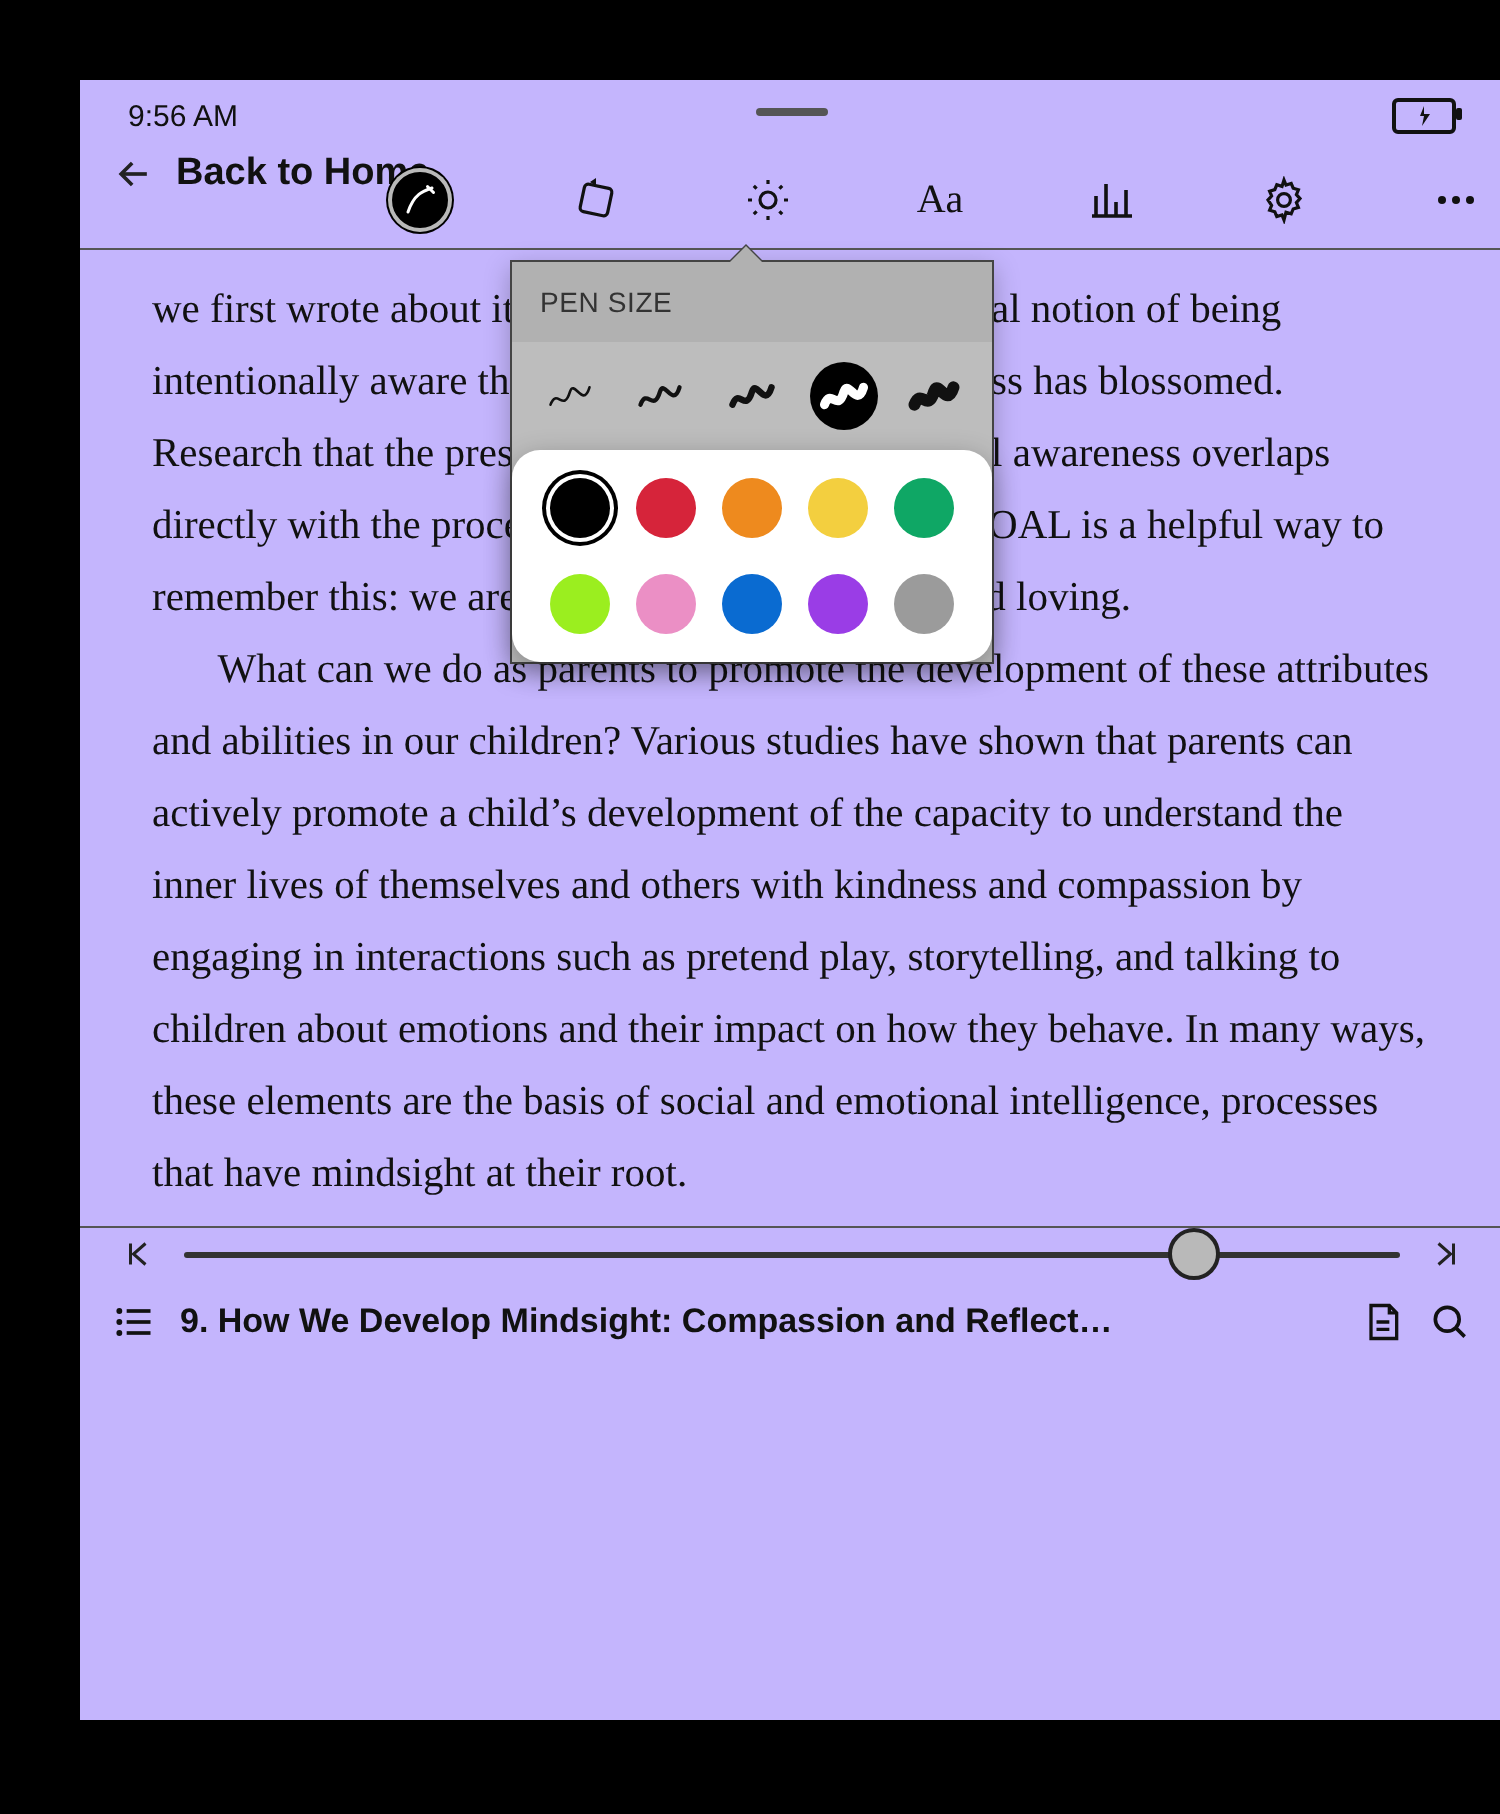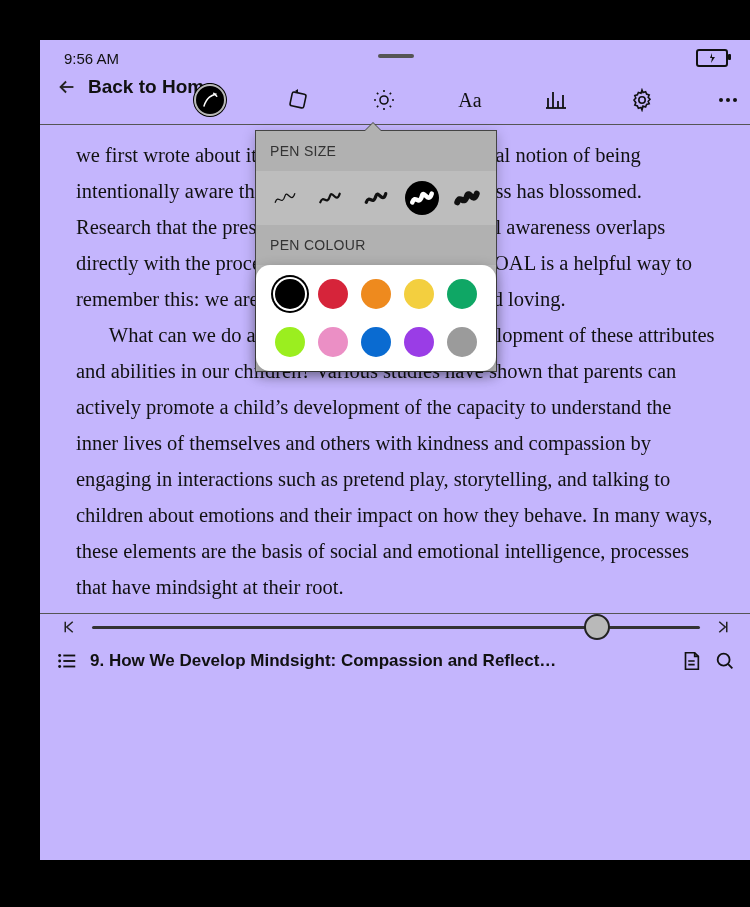--- a/index.html
+++ b/index.html
@@ -399,21 +399,20 @@
           <svg width="26" height="26" viewBox="0 0 24 24" fill="none" stroke="#fff" stroke-width="4.2" stroke-linecap="round">
             <path d="M3 16 C6 8, 9 20, 12 10 C14 4, 18 18, 21 8"></path>
           </svg>
         </div>
         <div class="pen-size-item">
           <svg width="26" height="26" viewBox="0 0 24 24" fill="none" stroke="#111" stroke-width="5.5" stroke-linecap="round">
             <path d="M3 16 C6 8, 9 20, 12 10 C14 4, 18 18, 21 8"></path>
           </svg>
         </div>
       </div>
-    <div class="popover-section-header">PEN COLOUR</div>
     <div class="pen-colors-card" id="pen-colors">
         <div class="color-swatch selected" style="background: rgb(0, 0, 0);"></div>
         <div class="color-swatch" style="background: rgb(214, 36, 58);"></div>
         <div class="color-swatch" style="background: rgb(238, 138, 30);"></div>
         <div class="color-swatch" style="background: rgb(243, 207, 63);"></div>
         <div class="color-swatch" style="background: rgb(15, 167, 101);"></div>
         <div class="color-swatch" style="background: rgb(155, 238, 31);"></div>
         <div class="color-swatch" style="background: rgb(235, 143, 197);"></div>
         <div class="color-swatch" style="background: rgb(10, 107, 209);"></div>
         <div class="color-swatch" style="background: rgb(154, 61, 230);"></div>

